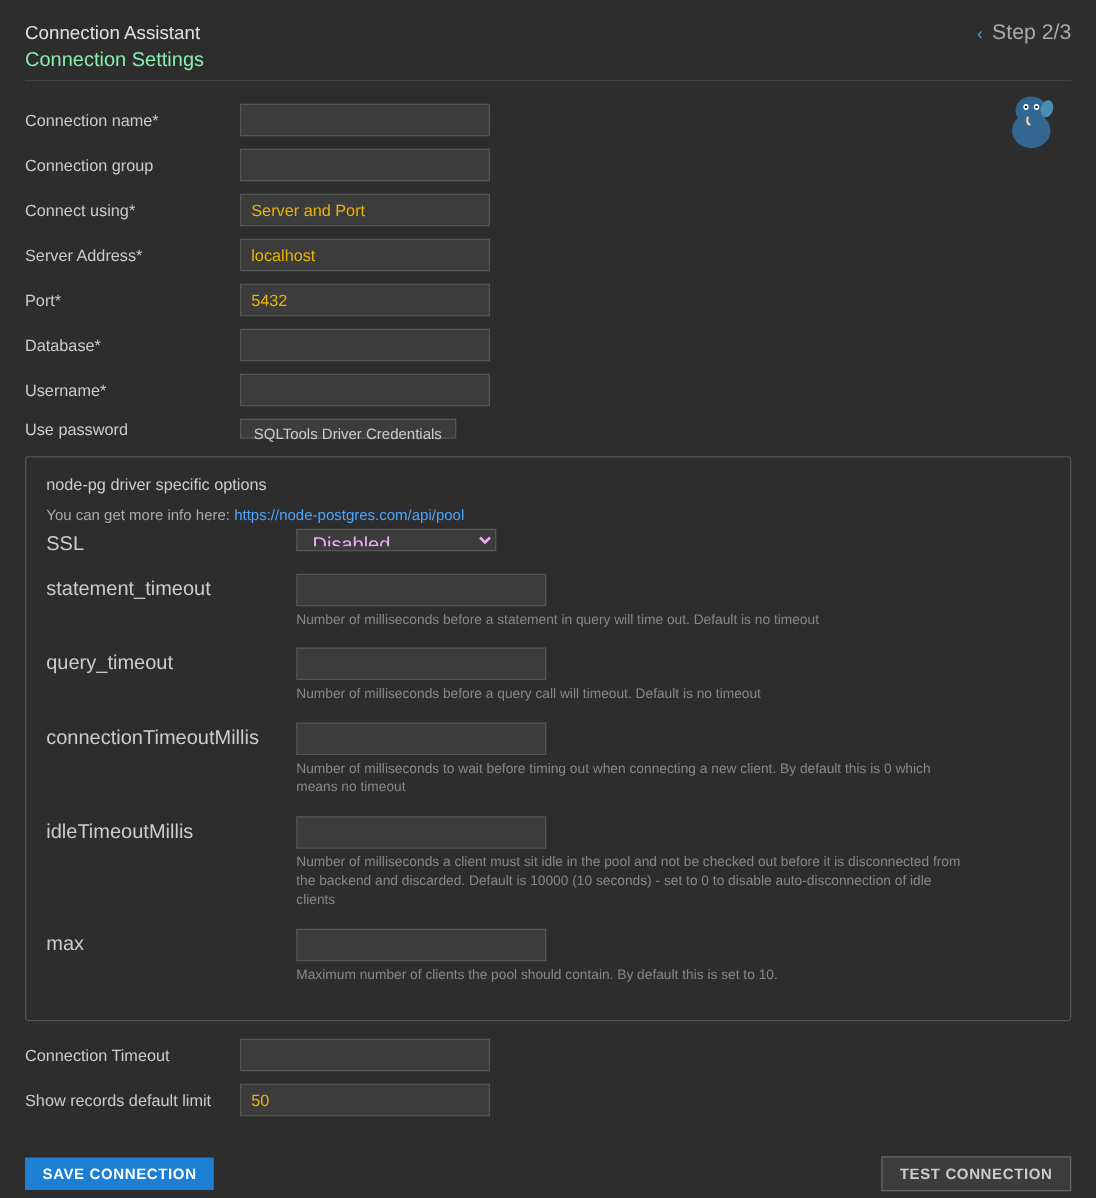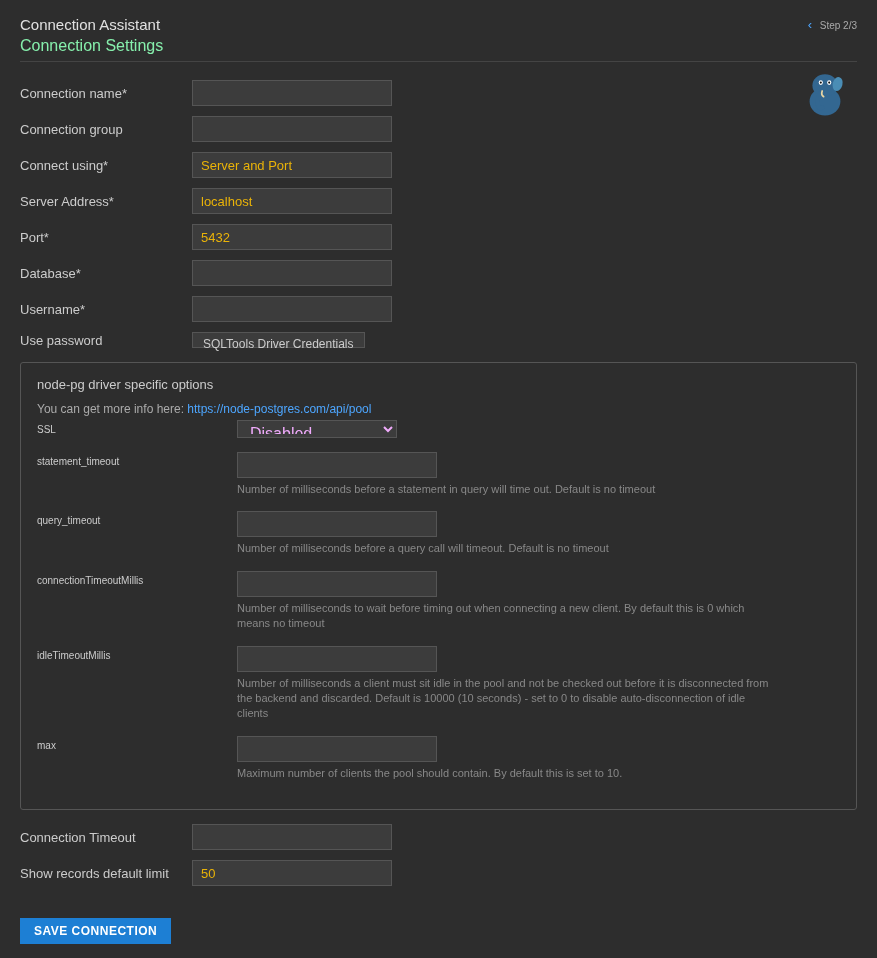--- a/index.html
+++ b/index.html
@@ -23,21 +23,21 @@
       align-items: center;
       margin-bottom: 4px;
     }
     .header-title {
       font-size: 15px;
       font-weight: 400;
       color: #e0e0e0;
     }
     .step-indicator {
       color: #aaa;
-      font-size: 10px;
+      font-size: 17px;
     }
     .step-back {
       color: #4da6ff;
       margin-right: 4px;
       cursor: pointer;
     }
     .subheader {
       color: #86efac;
       font-size: 16px;
       margin-bottom: 18px;
@@ -104,21 +104,21 @@
     }
     .driver-form-row {
       display: flex;
       align-items: flex-start;
       margin-bottom: 14px;
     }
     .driver-label {
       width: 200px;
       min-width: 200px;
       color: #ccc;
-      font-size: 10px;
+      font-size: 16px;
       padding-top: 4px;
       padding-right: 24px;
     }
     .driver-input-col {
       display: flex;
       flex-direction: column;
     }
     .driver-input {
       background: #3c3c3c;
       border: 1px solid #555;
@@ -327,16 +327,17 @@
       <input class="form-input form-input-wide" type="text" style="">
     </div>
 
     <div class="form-row">
       <label class="form-label">Show records default limit</label>
       <input class="form-input form-input-wide" type="text" value="50" style="">
     </div>
 
     <div class="footer-buttons">
       <button class="btn-save">SAVE CONNECTION</button>
+      <button class="btn-test">TEST CONNECTION</button>
     </div>
 
   </div>
 </div>
 
 </body></html>

